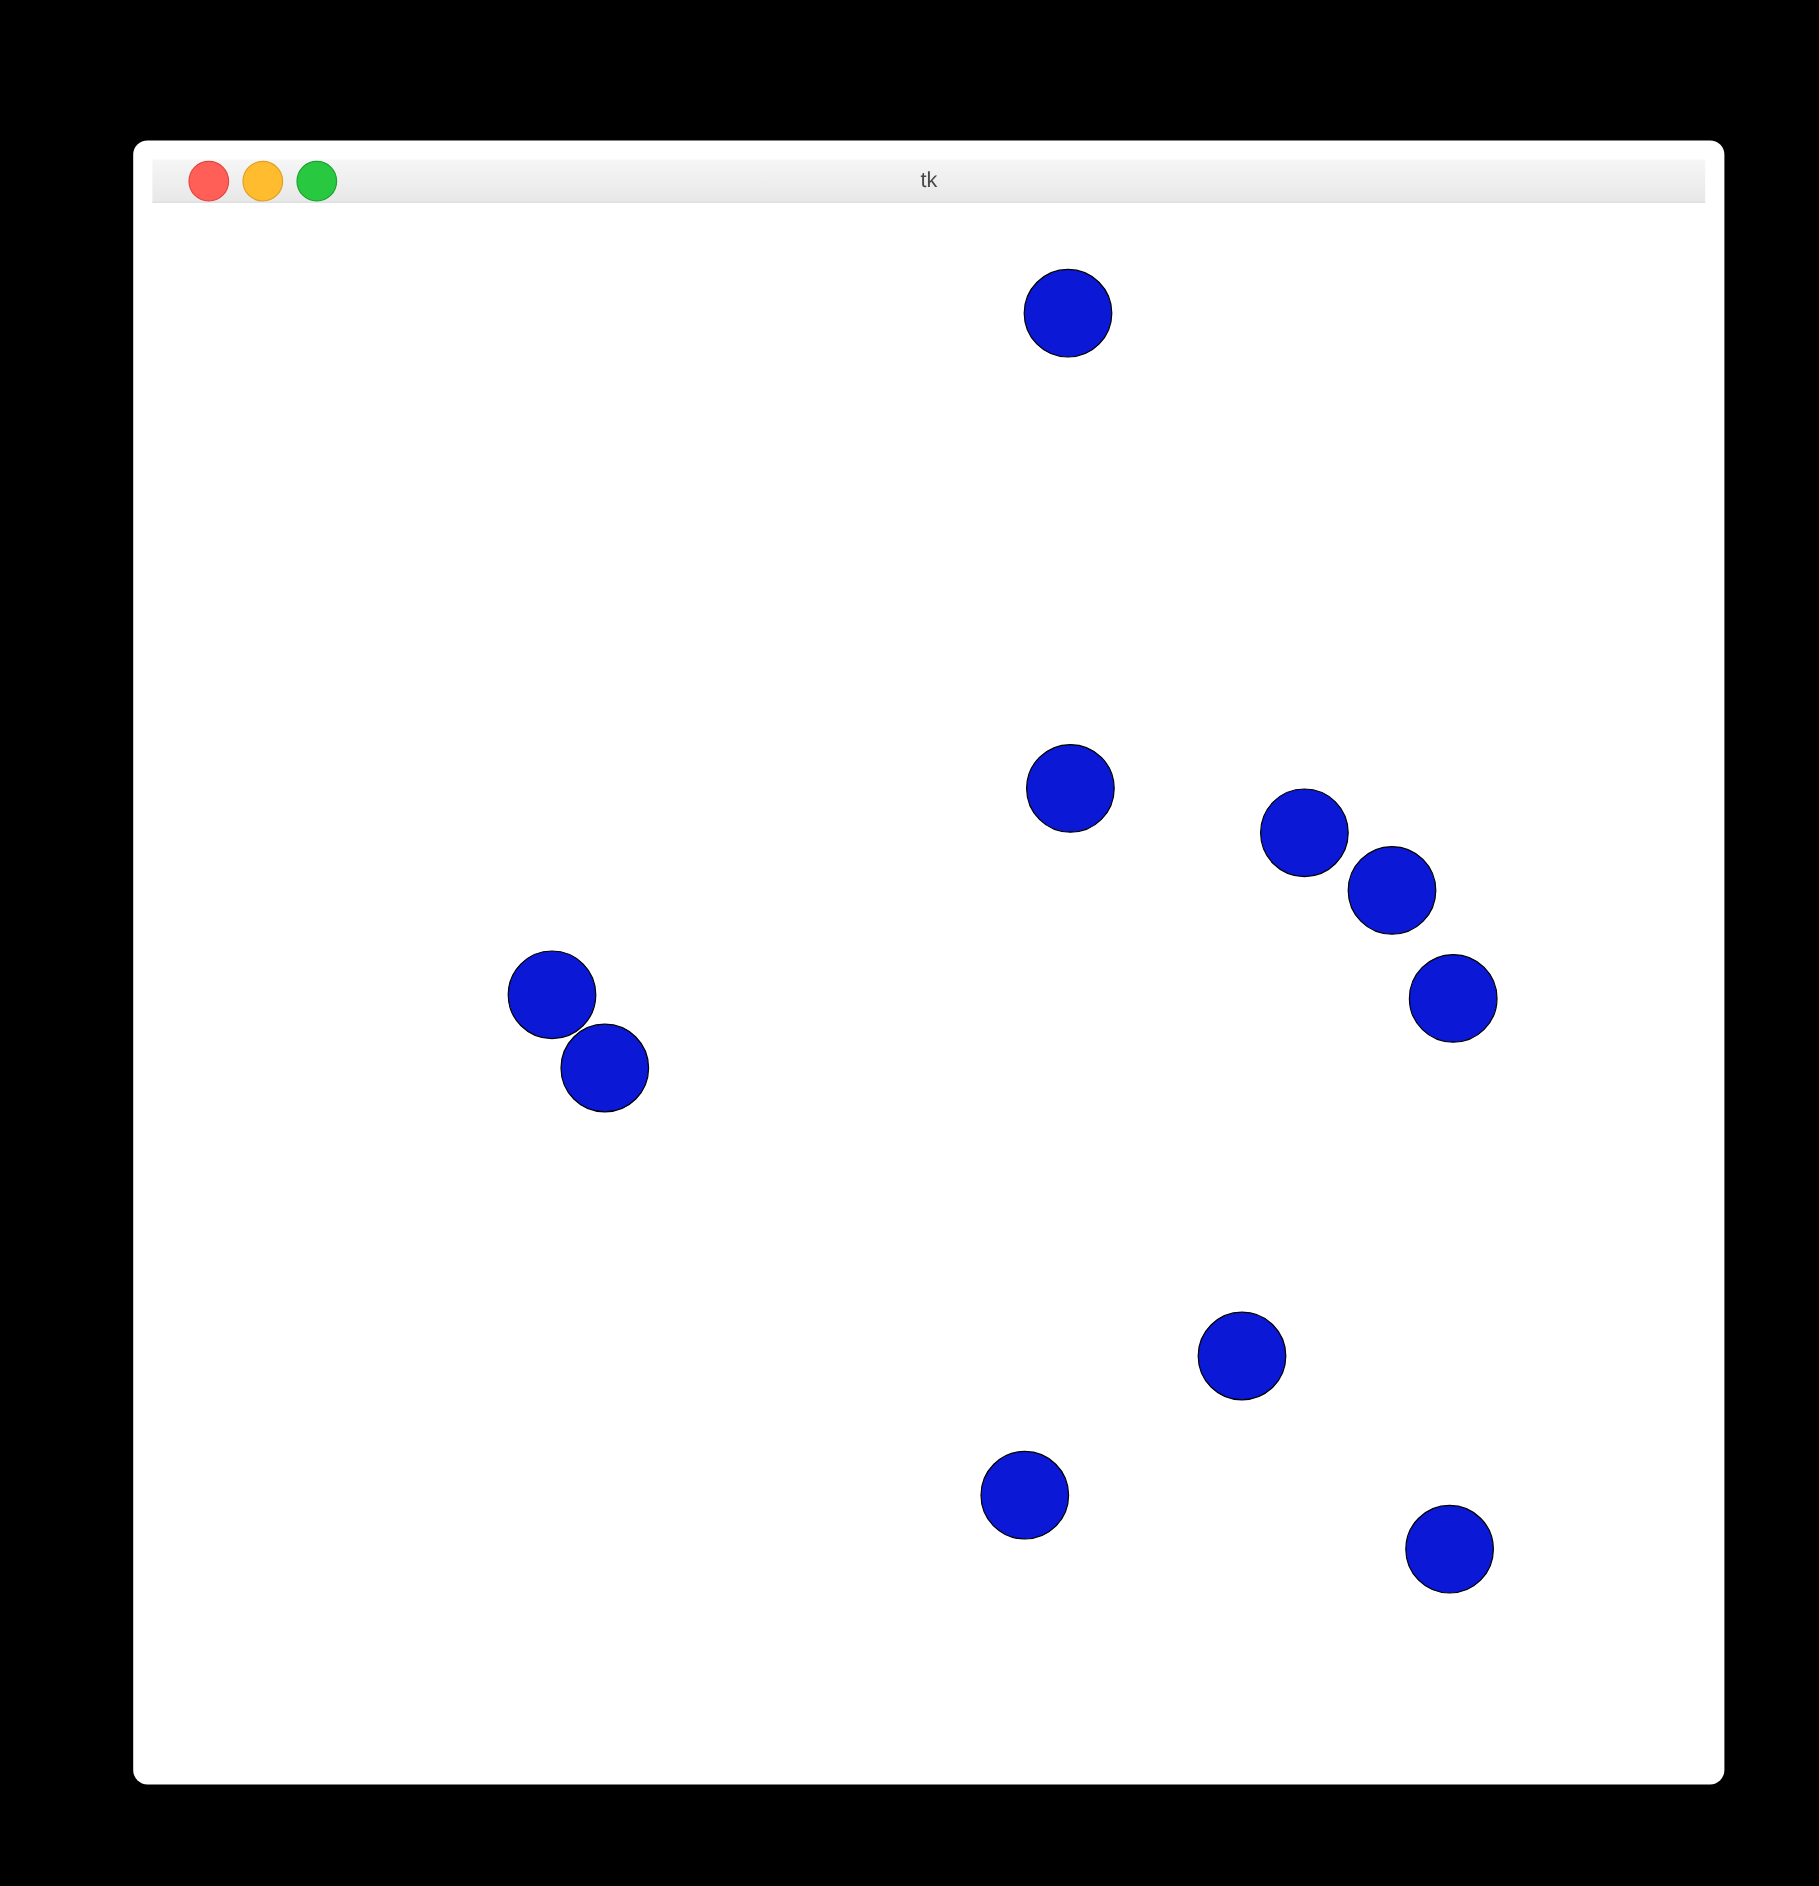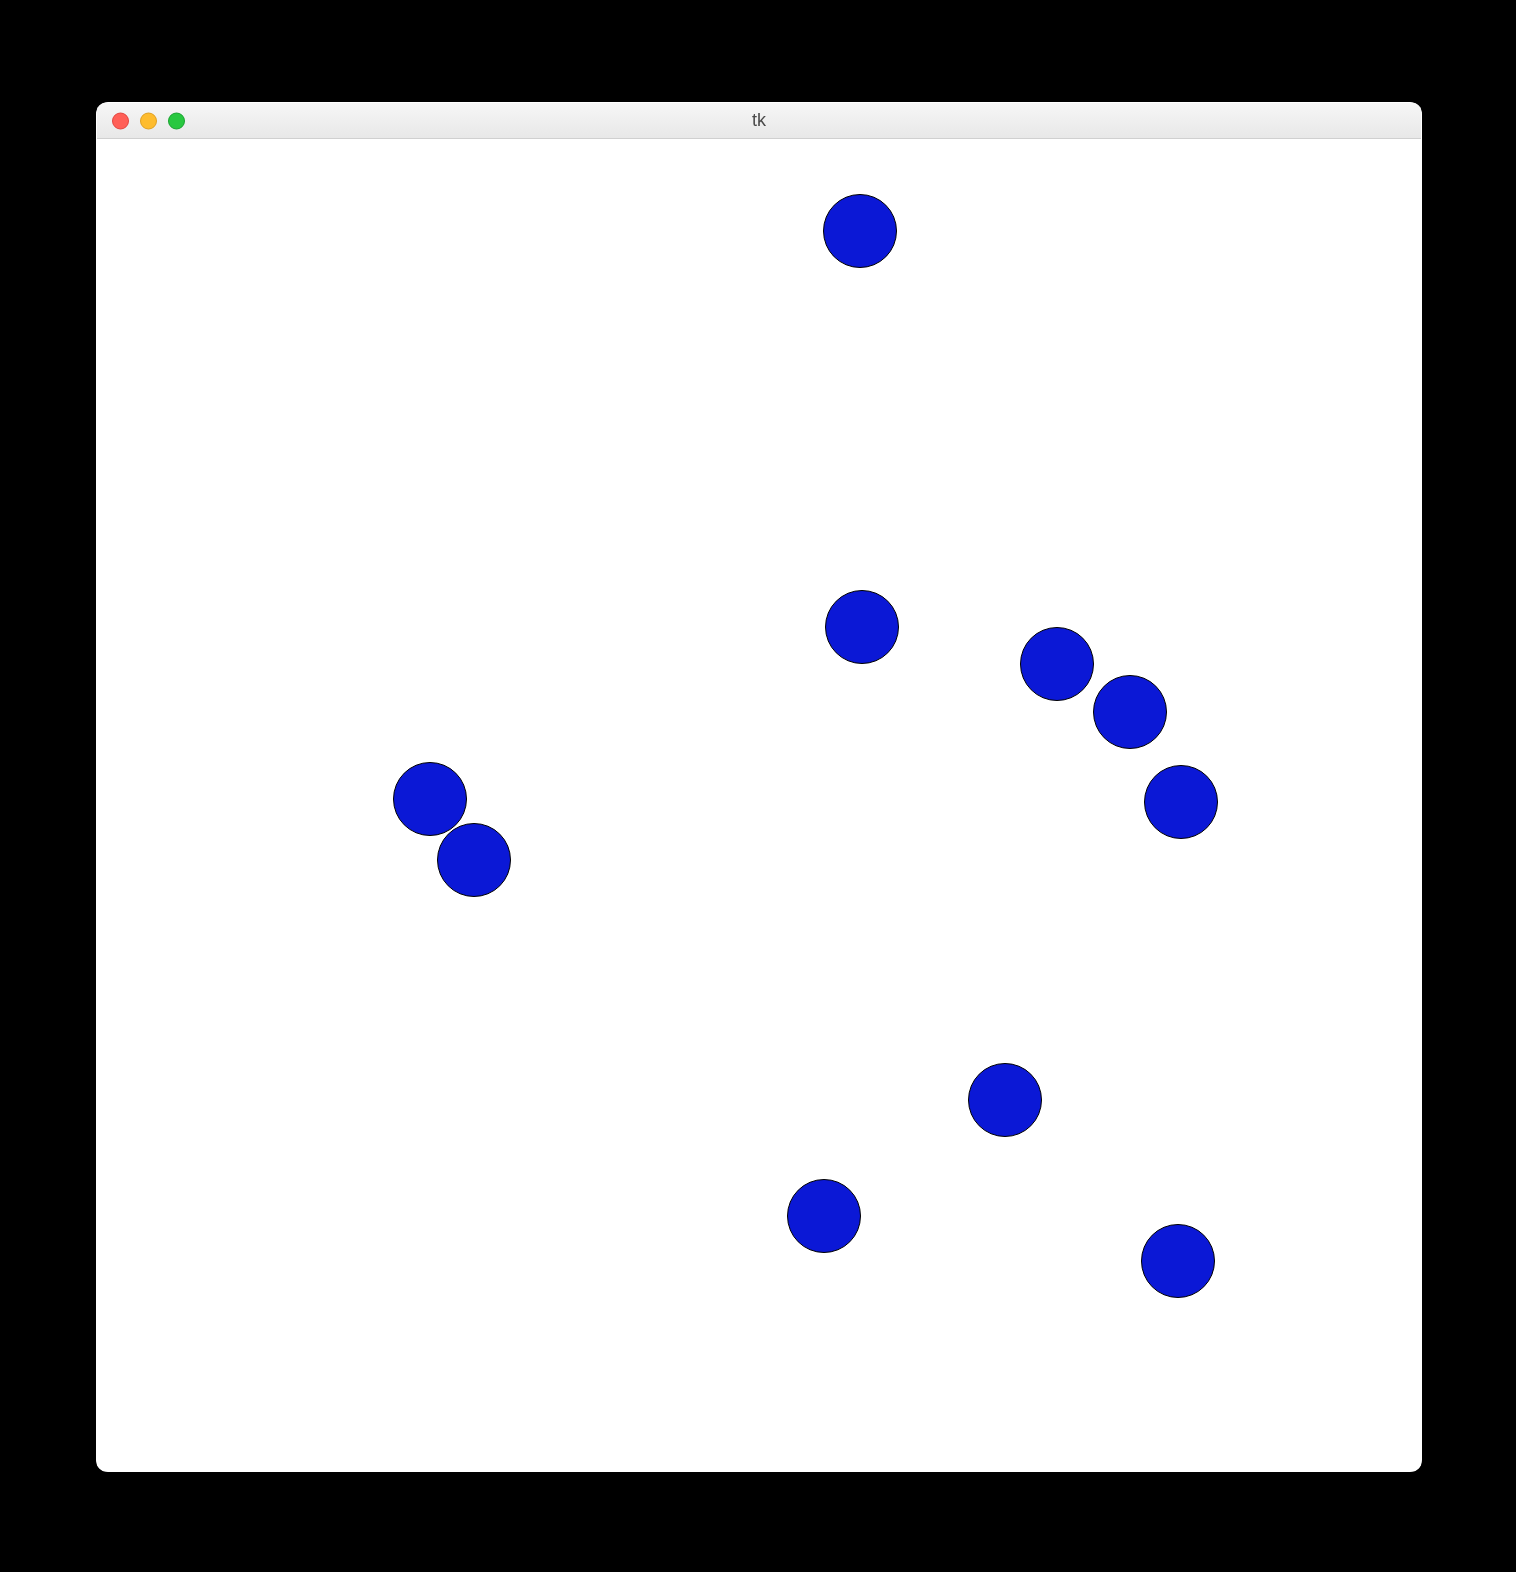--- a/index.html
+++ b/index.html
@@ -1,17 +1,17 @@
 <!DOCTYPE html>
 <html><head>
   <meta charset="utf-8">
   <style>
     * {
       margin: 0;
-      padding: 1px;
+      padding: 16px;
       box-sizing: border-box;
     }
     body {
       background: #000000;
       width: 1516px;
       height: 1572px;
       display: flex;
       align-items: center;
       justify-content: center;
       font-family: -apple-system, "Helvetica Neue", Arial, sans-serif;

